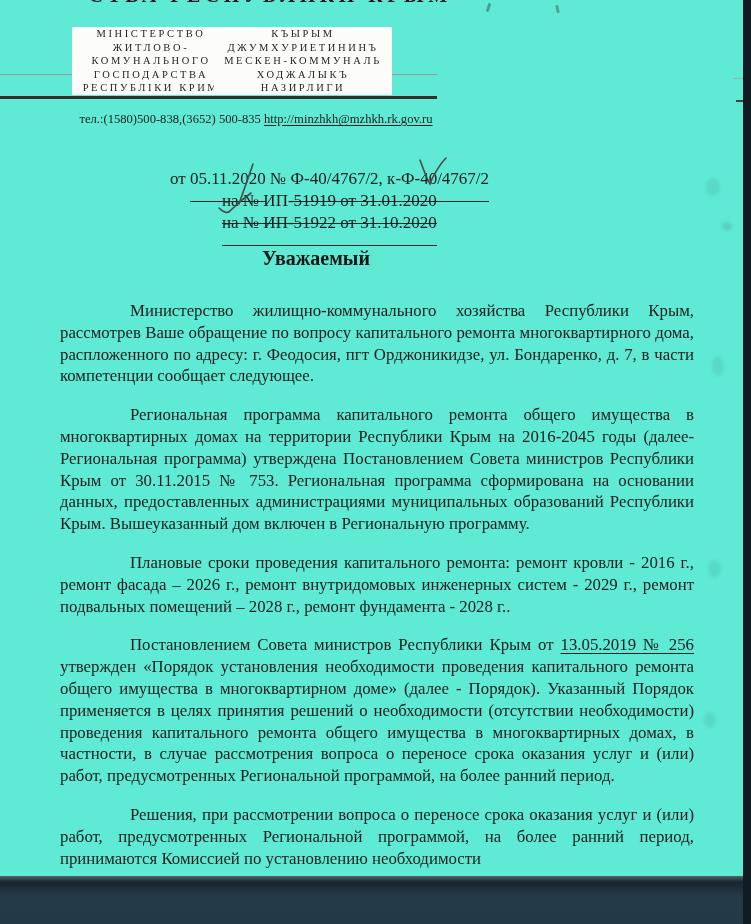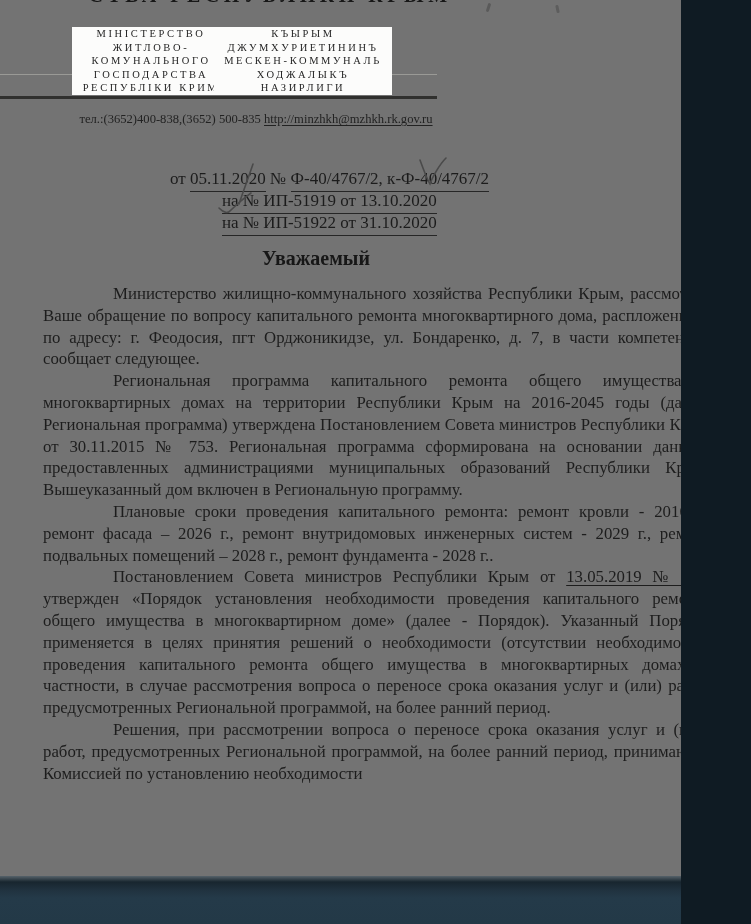--- a/index.html
+++ b/index.html
@@ -1,17 +1,17 @@
 <!DOCTYPE html>
 <html><head>
 <meta charset="utf-8">
 <style>
   html,body{margin:0;padding:0;}
   body{width:751px;height:924px;background:#0f1b23;font-family:"Liberation Serif","DejaVu Serif",serif;}
-  .page{position:relative;width:681px;height:924px;background:#737373;overflow:hidden;color:#1f1f1f;}
+  .page{position:relative;width:743px;height:924px;background:#5eead4;overflow:hidden;color:#1f1f1f;}
 
   
   .cut-title-clip{position:absolute;top:0;left:58px;width:424px;height:12px;overflow:hidden;}
   .cut-title-clip span{display:block;text-align:center;font-weight:bold;font-size:20px;letter-spacing:4.5px;line-height:32px;margin-top:-21px;color:#171717;white-space:nowrap;}
 
   
   .rule-thin{position:absolute;top:74px;left:0;width:437px;height:1px;background:#9a9a96;}
   .rule-thick{position:absolute;top:96px;left:0;width:437px;height:3px;background:#30302e;}
   .rule-thin-frag{position:absolute;top:78px;left:733px;width:18px;height:1px;background:#a8a8a4;}
   .rule-thick-frag{position:absolute;top:100px;left:736px;width:15px;height:2px;background:#45454238;background:#454542;}
@@ -21,33 +21,33 @@
   .lh-left{left:72px;width:158px;}
   .lh-right{left:214px;width:178px;}
   .lh-col div{white-space:nowrap;}
 
   
   .contacts{position:absolute;top:112px;left:38px;width:436px;text-align:center;font-size:12.6px;line-height:15.6px;color:#222;}
   .contacts .link{text-decoration:underline;text-underline-offset:2px;}
 
   
   .refs{position:absolute;top:168px;left:170px;font-size:17px;line-height:22px;color:#1c1c1c;white-space:nowrap;}
-  .refs .u{border-bottom:1.2px solid #262626;padding-bottom:3px;}
+  .refs .u{border-bottom:1.2px solid #262626;padding-bottom:13px;}
   .refs .indent{margin-left:52px;}
 
   
   .pen{position:absolute;}
   .pen path{fill:none;stroke:#4a4a4a;stroke-width:1.6;stroke-linecap:round;}
 
   
   .salutation{position:absolute;top:247px;left:262px;font-weight:bold;font-size:20px;color:#171717;}
 
   
   .body-text{position:absolute;top:283px;left:43px;width:668px;font-size:16.8px;line-height:21.8px;text-align:justify;color:#1d1d1d;}
-  .body-text p{margin:0;text-indent:70px;}
+  .body-text p{margin:17px;text-indent:70px;}
   .body-text .useg{text-decoration:underline;text-underline-offset:3px;}
 
   
   .bottom-strip{position:absolute;left:0;top:876px;width:751px;height:48px;
     background:linear-gradient(180deg,#56626a 0px,#18262f 6px,#20323f 14px,#243a49 22px,#233947 100%);}
 
   
   .artifact{position:absolute;background:rgba(60,60,60,.35);border-radius:2px;}
   .a1{left:487px;top:3px;width:3px;height:9px;transform:rotate(18deg);background:rgba(60,60,60,.45);}
   .a2{left:556px;top:5px;width:3px;height:8px;transform:rotate(-12deg);background:rgba(60,60,60,.4);}
@@ -84,28 +84,28 @@
 
   <div class="lh-col lh-right">
     <div>КЪЫРЫМ</div>
     <div>ДЖУМХУРИЕТИНИНЪ</div>
     <div>МЕСКЕН-КОММУНАЛЬ</div>
     <div>ХОДЖАЛЫКЪ</div>
     <div>НАЗИРЛИГИ</div>
   </div>
 
   <div class="contacts">
-    <div><span>тел.:(3652)400-838,(3652) 500-835 </span><span class="link">http://minzhkh@mzhkh.rk.gov.ru</span></div>
+    <div><span>тел.:(1580)500-838,(3652) 500-835 </span><span class="link">http://minzhkh@mzhkh.rk.gov.ru</span></div>
   </div>
 
   <div class="refs">
     <div>
       <span>от </span><span class="u">05.11.2020</span><span> № </span><span class="u">Ф-40/4767/2, к-Ф-40/4767/2</span>
     </div>
-    <div class="indent"><span class="u">на № ИП-51919 от 13.10.2020</span></div>
+    <div class="indent"><span class="u">на № ИП-51919 от 31.01.2020</span></div>
     <div class="indent"><span class="u">на № ИП-51922 от 31.10.2020</span></div>
   </div>
 
   <svg class="pen" style="left:216px;top:162px;" width="48" height="56" viewBox="0 0 48 56">
     <path d="M37,2 C33,14 27,30 23,42"></path>
     <path d="M3,46 C8,51 12,52 15,48 C21,42 28,36 35,31"></path>
   </svg>
   <svg class="pen" style="left:416px;top:155px;" width="34" height="34" viewBox="0 0 34 34">
     <path d="M4,5 C8,16 12,26 14,29 C16,23 23,10 30,3"></path>
   </svg>

